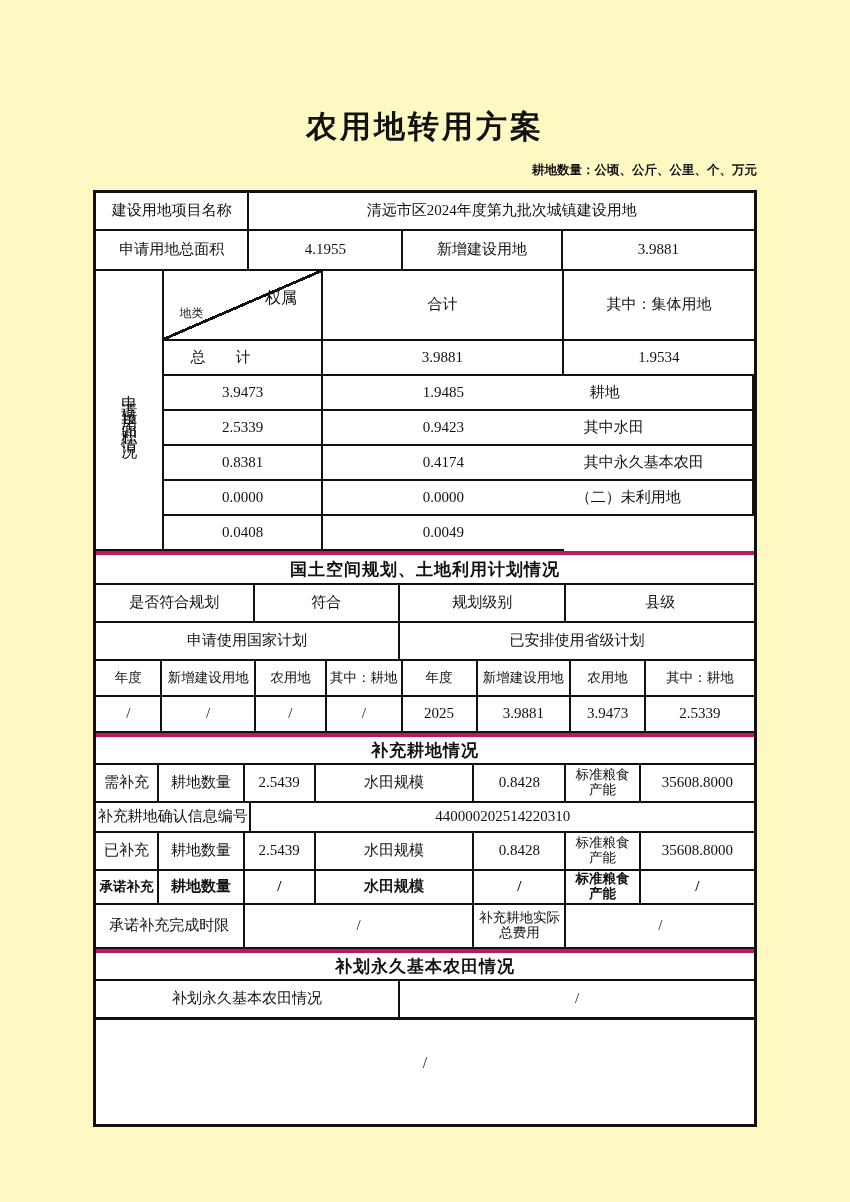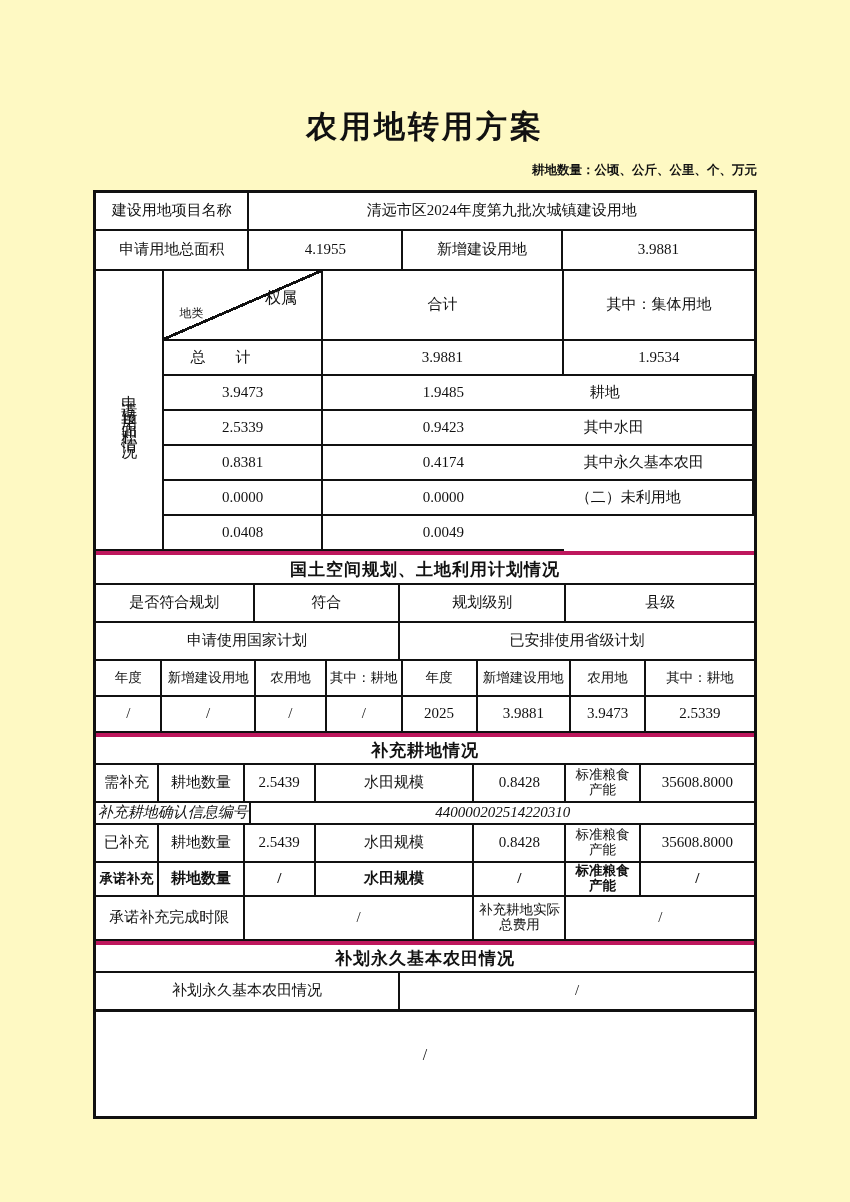--- a/index.html
+++ b/index.html
@@ -42,21 +42,21 @@
   .h32 { height:32px; }
   
   .rowA1 { grid-template-columns:23.3% 76.7%; height:38px; }
   .rowA2 { grid-template-columns:23.3% 23.4% 24.2% 29.1%; height:40px; }
   .secB  { grid-template-columns:10.4% 24.1% 36.6% 28.9%;
            grid-template-rows:70px repeat(6,35px); }
   .rowC  { grid-template-columns:24.1% 22.1% 25.3% 28.5%; height:38px; }
   .rowD  { grid-template-columns:46.2% 53.8%; height:38px; }
   .rowE  { grid-template-columns:10.1% 14.2% 10.8% 11.5% 11.4% 14.2% 11.4% 16.4%; height:36px; }
   .rowF  { grid-template-columns:9.6% 13.0% 10.8% 24.1% 14.0% 11.3% 17.2%; height:38px; }
-  .rowF2 { grid-template-columns:23.6% 76.4%; height:22px;font-style:italic; }
+  .rowF2 { grid-template-columns:23.6% 76.4%; height:30px; }
   .rowF3 { grid-template-columns:9.6% 13.0% 10.8% 24.1% 14.0% 11.3% 17.2%; height:34px;font-weight:bold; }
   .rowF4 { grid-template-columns:22.6% 34.9% 14.0% 28.5%; height:44px; }
   .rowG  { grid-template-columns:46.2% 53.8%; height:38px; }
   .small { font-size:13.5px; line-height:1.1; }
   
   .side { grid-row:1 / span 7; grid-column:1; }
   .vtext {
     writing-mode:vertical-rl; text-orientation:upright;
     letter-spacing:7px; font-size:16px; line-height:1;
   }

